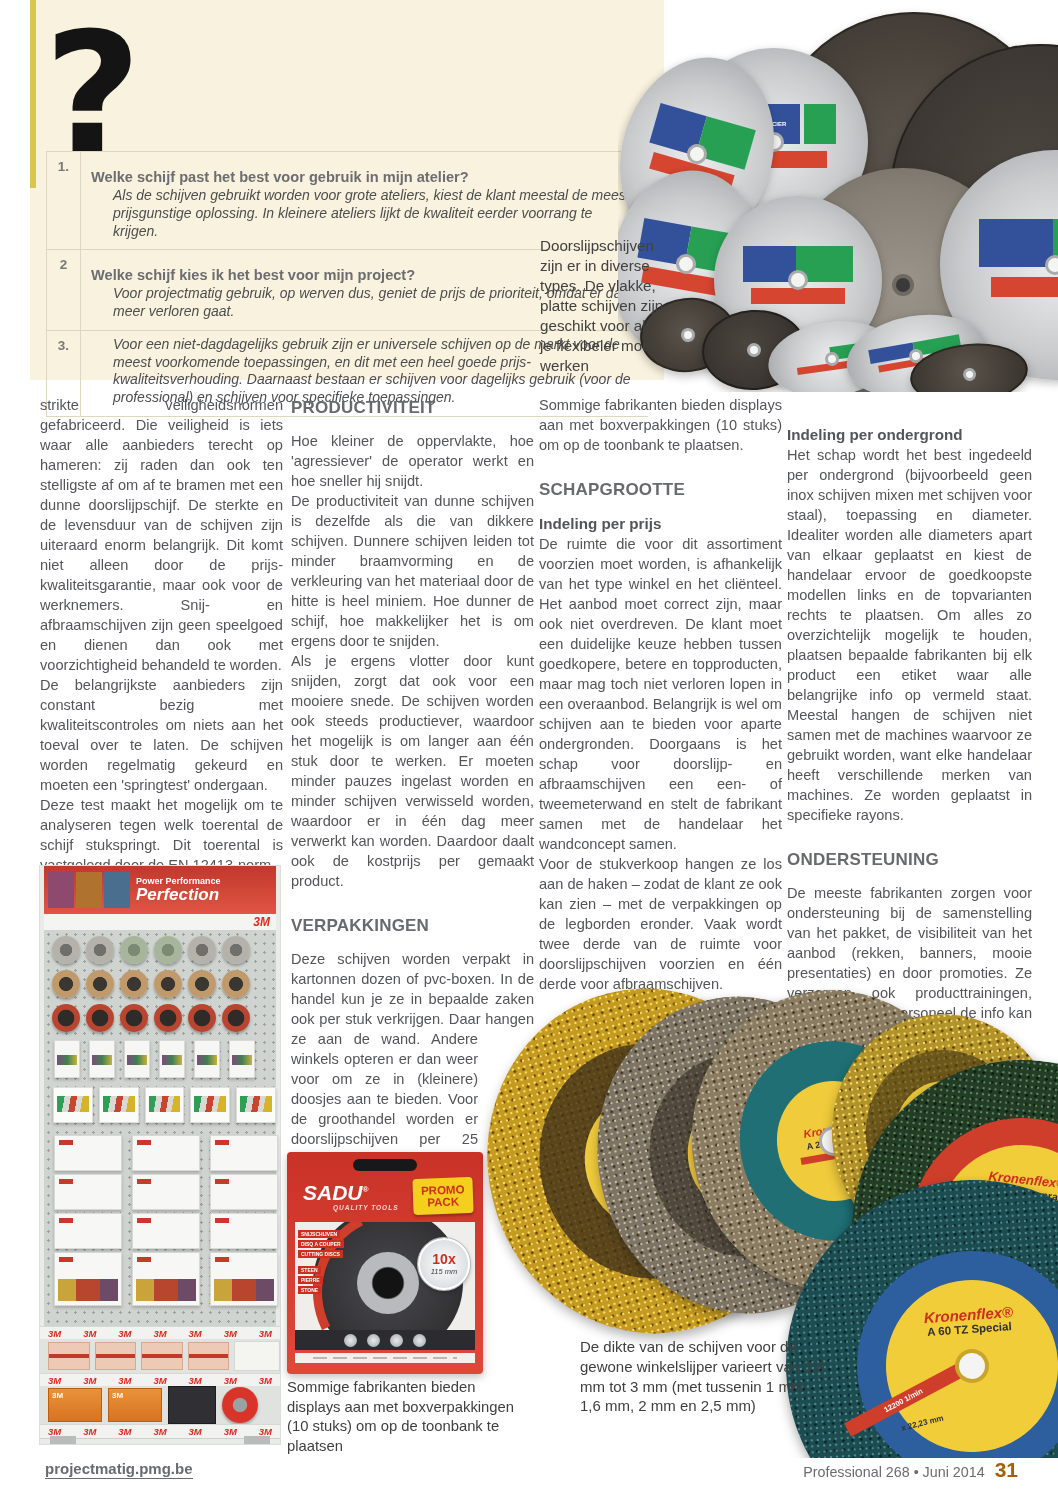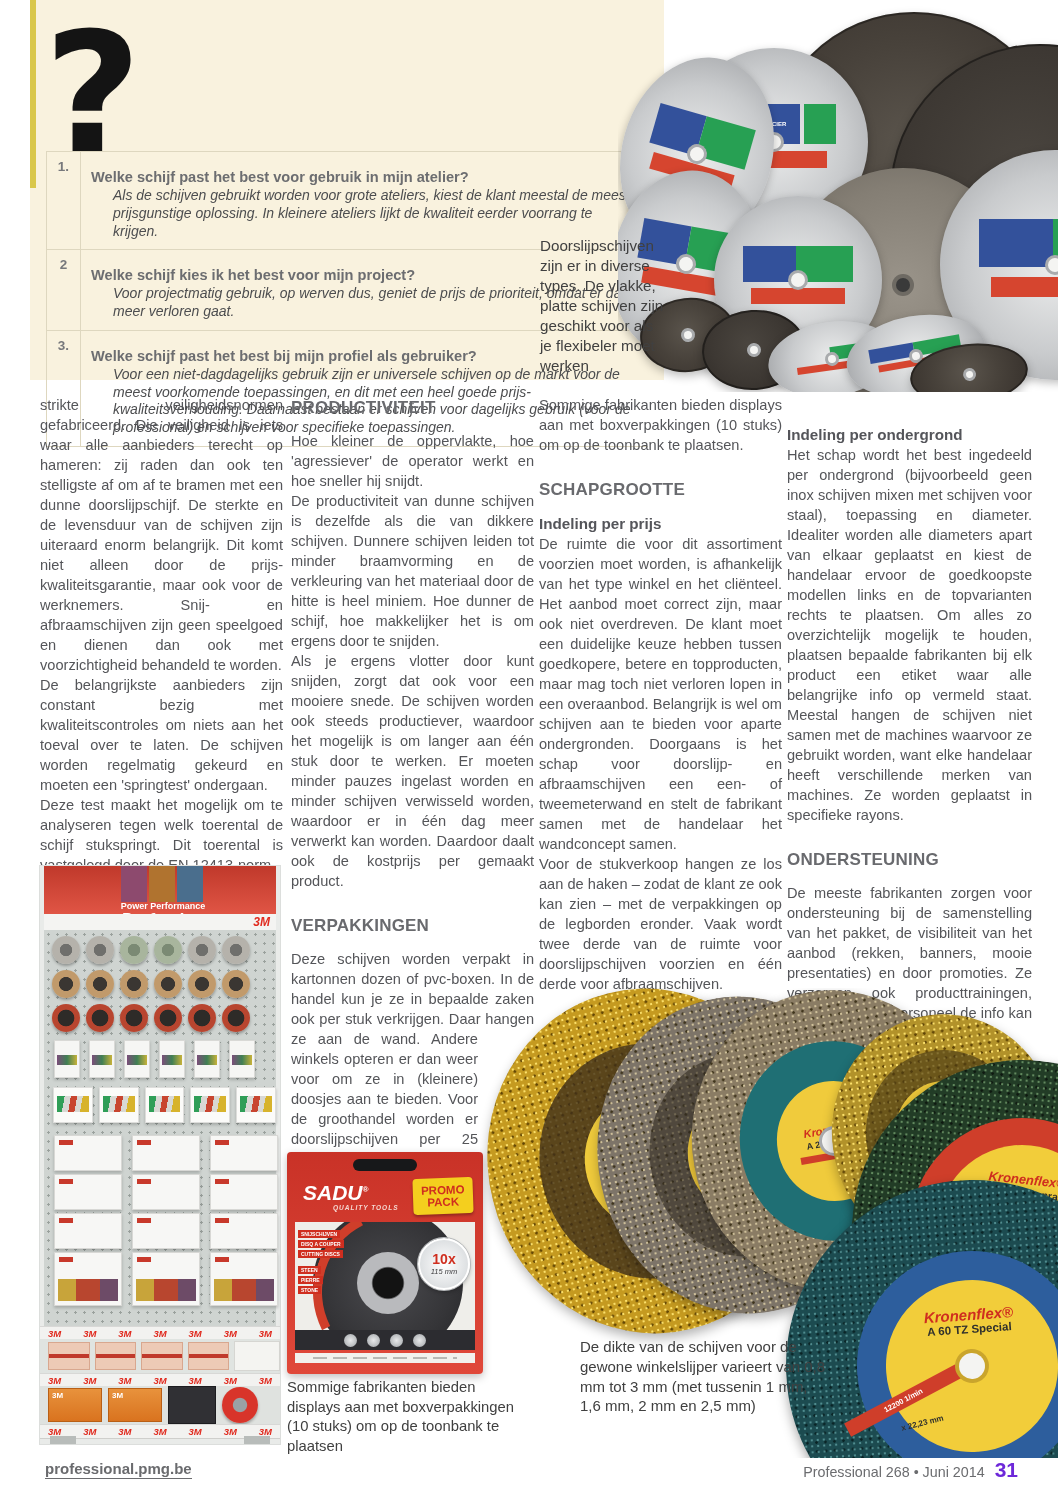--- a/index.html
+++ b/index.html
@@ -74,21 +74,21 @@
     background-size:6px 6px,9px 9px;background-position:0 0,3px 4px;
     box-shadow:0 5px 12px rgba(0,0,0,.35);}
   .kring{position:absolute;border-radius:50%;}
   .kron-brand{font-style:italic;font-weight:700;color:#cf2e1f;white-space:nowrap;}
   .kron-model{font-weight:700;color:#30302c;white-space:nowrap;}
 
   
   .stand{position:absolute;left:40px;top:866px;width:240px;height:578px;background:#e9ebe9;
          box-shadow:0 0 0 1px #dcdedc;}
   .stand-banner{position:absolute;left:4px;top:0;right:4px;height:48px;
-    background:linear-gradient(180deg,#c0392b,#e05545);display:flex;align-items:center;flex-direction:column;}
+    background:linear-gradient(180deg,#c0392b,#e05545);display:flex;align-items:center;}
   .banner-pics{display:flex;gap:2px;margin-left:4px;}
   .banner-pic{width:26px;height:36px;}
   .banner-txt{margin-left:6px;color:#fff;line-height:1;}
   .banner-small{font-size:9px;font-weight:700;}
   .banner-big{font-size:17px;font-weight:700;font-style:italic;}
   .strip3m{position:absolute;left:4px;top:48px;right:4px;height:16px;background:#f4f4f2;
            display:flex;justify-content:flex-end;align-items:center;padding-right:6px;box-sizing:border-box;}
   .logo3m{color:#e02a1e;font-weight:700;font-size:12px;font-style:italic;}
   .pegboard{position:absolute;left:4px;top:64px;right:4px;height:396px;background-color:#cfd4d1;
     background-image:radial-gradient(#9aa19d 1.1px,transparent 1.4px);background-size:9px 9px;}
@@ -177,21 +177,21 @@
   .photo-top{position:absolute;left:618px;top:0;width:440px;height:392px;overflow:hidden;}
   .photo-kron{position:absolute;left:480px;top:988px;width:578px;height:470px;overflow:hidden;}
   .rstripe{position:absolute;background:#cf3e2a;color:#fff;font-size:7.5px;font-weight:700;
            display:flex;align-items:center;justify-content:center;white-space:nowrap;}
 
   
   .footer-link{position:absolute;left:45px;top:1460px;font-size:15px;font-weight:700;color:#6a6b6e;
                border-bottom:1.5px solid #6a6b6e;padding-bottom:1px;text-decoration:none;}
   .footer-right{position:absolute;right:40px;top:1458px;display:flex;align-items:baseline;gap:10px;}
   .footer-issue{font-size:14.3px;color:#6b6c6f;}
-  .footer-page{font-size:21px;font-weight:700;color:#6d28d9;}
+  .footer-page{font-size:21px;font-weight:700;color:#a16207;}
 </style>
 </head>
 <body>
 
 <div class="page">
 
   <div class="qa-box">
     <div class="q-icon">?</div>
     <div class="qa-table">
       <div class="qa-row">
@@ -204,21 +204,20 @@
       <div class="qa-row">
         <div class="qa-num">2</div>
         <div class="qa-cell">
           <p class="qa-q">Welke schijf kies ik het best voor mijn project?</p>
           <p class="qa-a">Voor projectmatig gebruik, op werven dus, geniet de prijs de prioriteit, omdat er daar meer verloren gaat.</p>
         </div>
       </div>
       <div class="qa-row">
         <div class="qa-num">3.</div>
         <div class="qa-cell">
-          <p class="qa-q">Welke schijf past het best bij mijn profiel als gebruiker?</p>
           <p class="qa-a">Voor een niet-dagdagelijks gebruik zijn er universele schijven op de markt voor de meest voorkomende toepassingen, en dit met een heel goede prijs-kwaliteitsverhouding. Daarnaast bestaan er schijven voor dagelijks gebruik (voor de professional) en schijven voor specifieke toepassingen.</p>
         </div>
       </div>
     </div>
   </div>
   <div class="edge-strip"></div>
 
   <div class="photo-top">
     <div class="disc tx-dark" style="left:150px;top:12px;width:292px;height:292px;">
       <div class="hole"></div>
@@ -564,19 +563,19 @@
       </div>
       <div class="rstripe" style="left:14%;top:56%;width:34%;height:15px;transform:rotate(-24deg);">
         <span>12200 1/min</span>
       </div>
       <div class="hole" style="width:26px;height:26px;margin:-13px 0 0 -13px;box-shadow:0 0 0 4px #caa52c;"></div>
     </div>
   </div>
 
   <div class="caption" style="left:580px;top:1337px;width:250px;">De dikte van de schijven voor de gewone winkelslijper varieert van 0,8 mm tot 3 mm (met tussenin 1 mm, 1,6 mm, 2 mm en 2,5 mm)</div>
 
-  <a class="footer-link" href="#">professional.pmg.be</a>
+  <a class="footer-link" href="#">projectmatig.pmg.be</a>
   <div class="footer-right">
     <span class="footer-issue">Professional 268 • Juni 2014</span>
     <span class="footer-page">31</span>
   </div>
 
 </div>
 
 </body></html>

